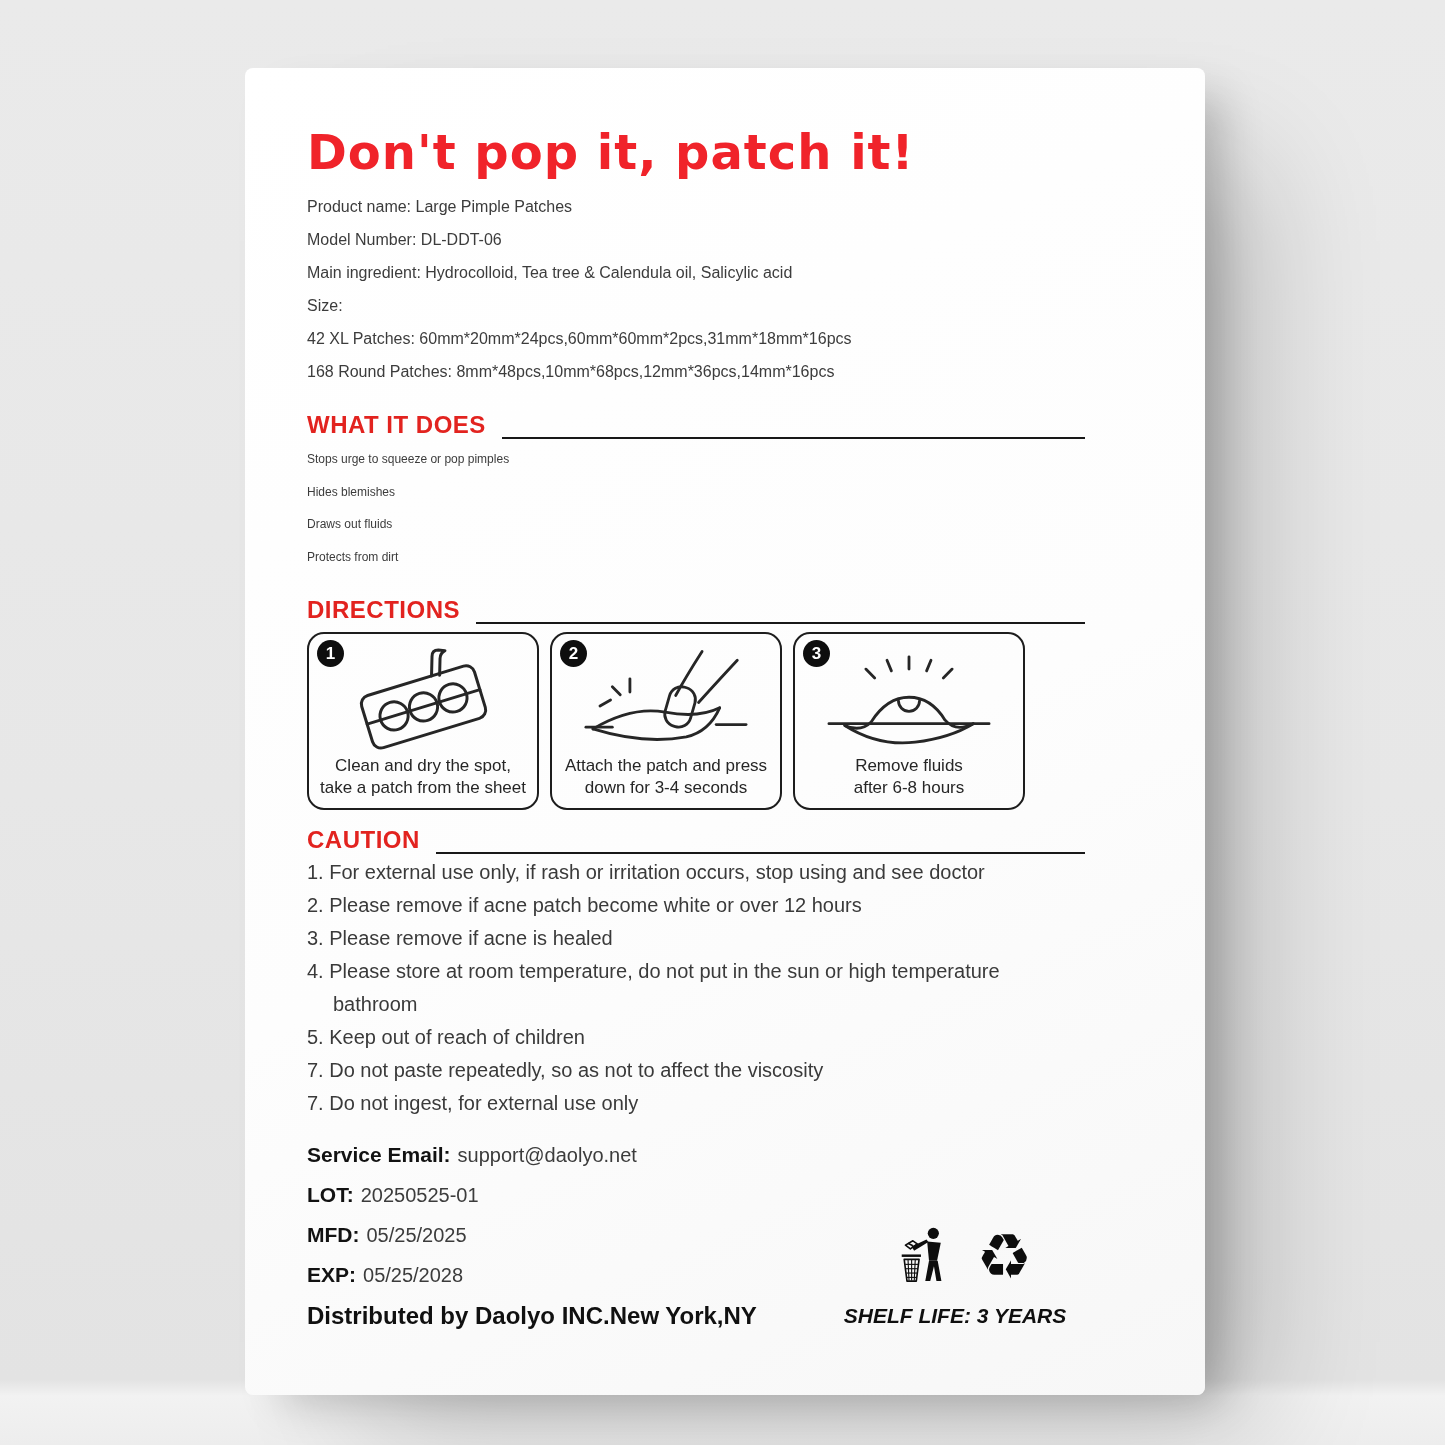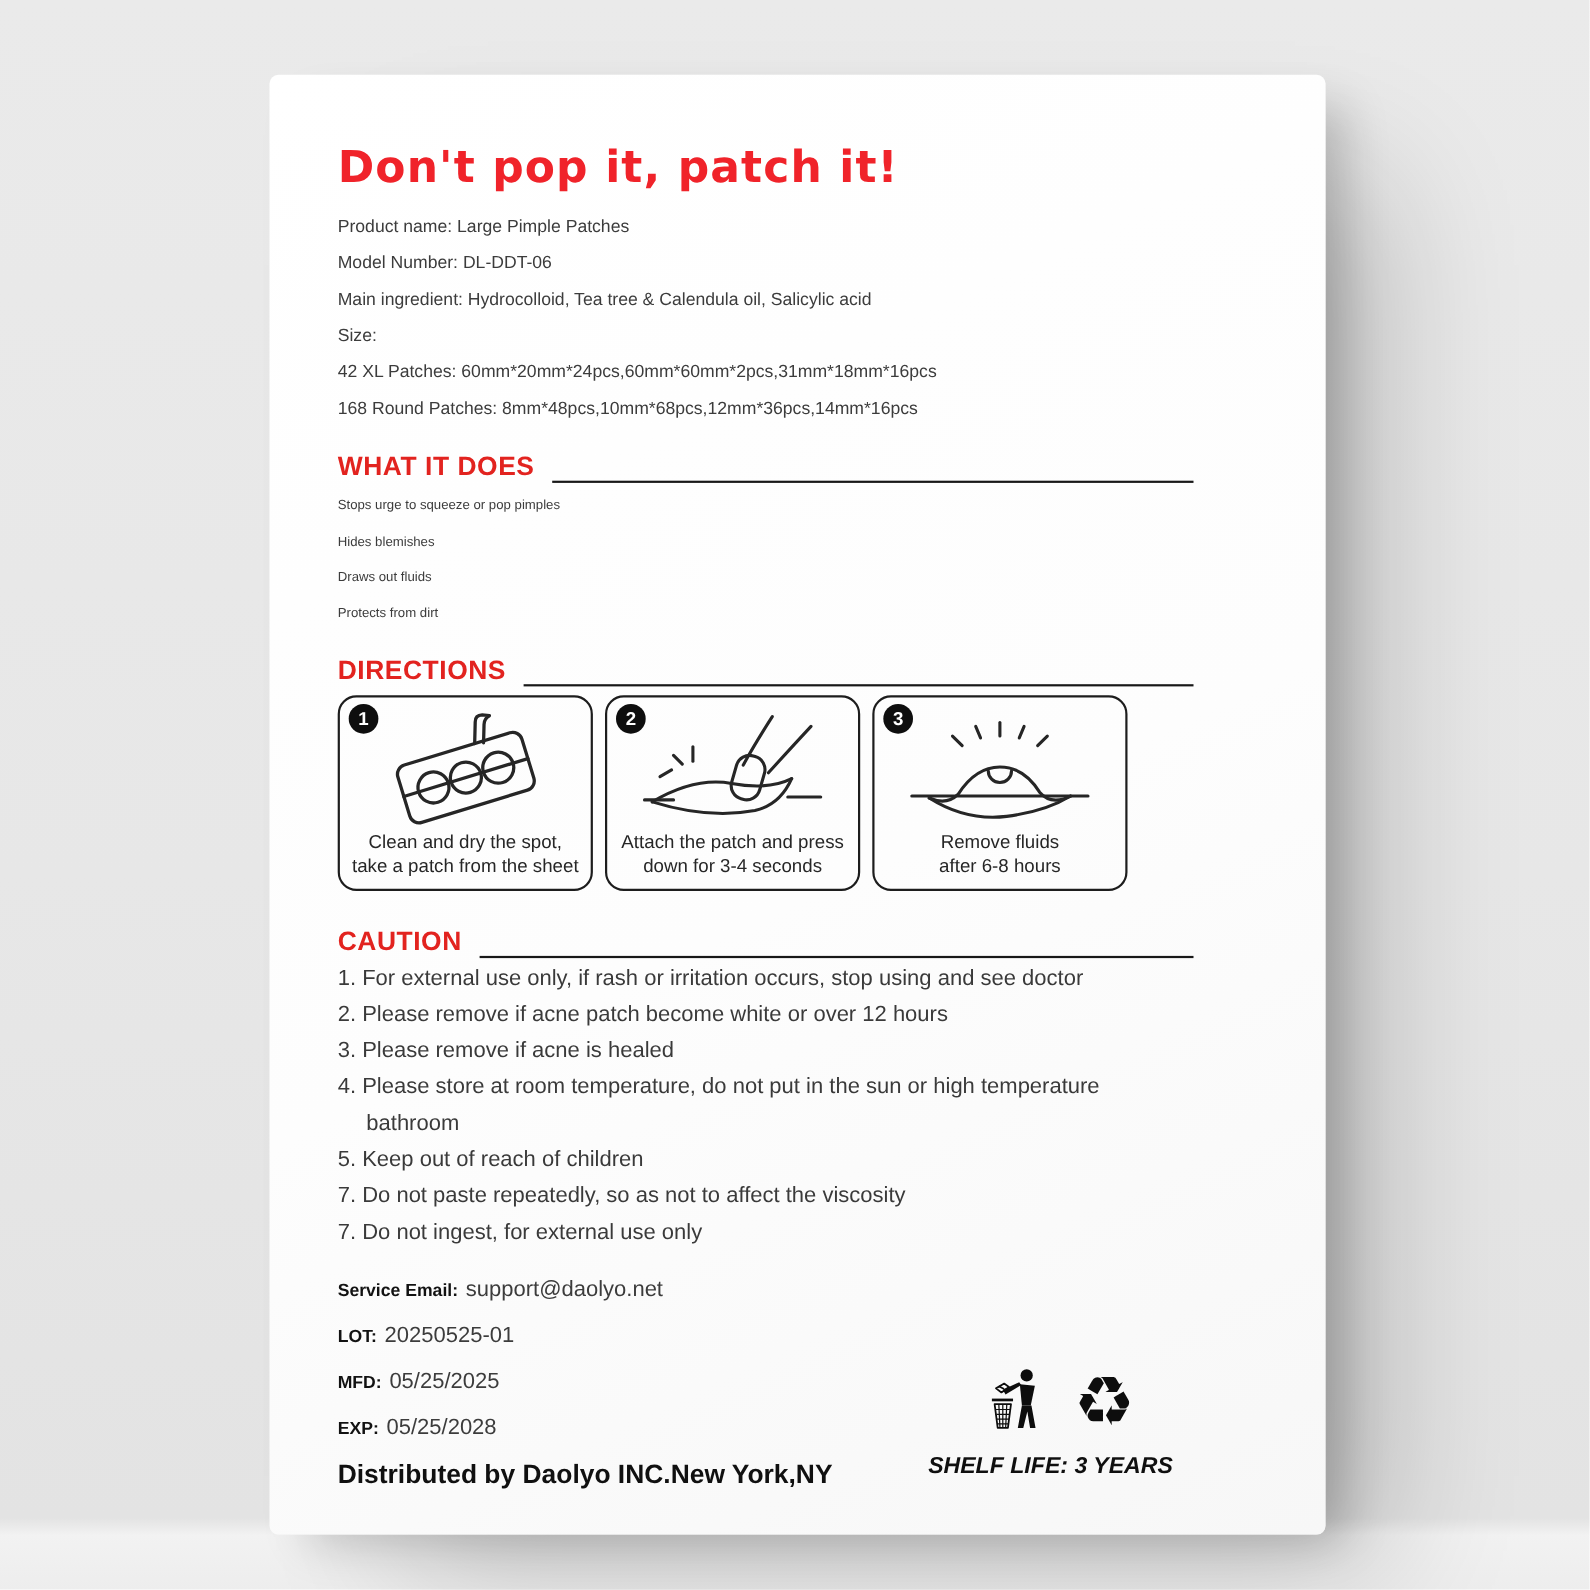--- a/index.html
+++ b/index.html
@@ -10,21 +10,21 @@
   }
   .card{
     position:absolute;left:245px;top:68px;width:960px;height:1327px;
     background:linear-gradient(155deg,#ffffff 0%,#fdfdfd 55%,#f7f7f7 100%);
     border-radius:8px;
     box-shadow:26px 18px 40px -10px rgba(0,0,0,.20), 85px 60px 120px -35px rgba(0,0,0,.20);
     box-sizing:border-box;
     padding:58px 120px 40px 62px;
   }
   .title{
-    color:#f0232a;font-size:40px;font-weight:bold;letter-spacing:1px;
+    color:#f0232a;font-size:48px;font-weight:bold;letter-spacing:1px;
     line-height:52px;margin:0 0 12px 0;font-family:"DejaVu Sans","Liberation Sans",sans-serif;
   }
   .info-line{font-size:16px;line-height:33px;color:#3c3c3c;}
   .section-head{display:flex;align-items:flex-end;margin-top:17px;height:34px;}
   .section-head .hd{color:#e2231f;font-size:24px;font-weight:bold;letter-spacing:.5px;white-space:nowrap;}
   .section-head .rule{flex:1;height:2px;background:#181818;margin-left:16px;}
   .plain-list{margin-top:4px;}
   .plain-list .item{font-size:12px;line-height:32.5px;color:#3c3c3c;}
   .steps{display:flex;gap:11px;margin-top:8px;}
   .step{
@@ -41,21 +41,21 @@
   .caption{margin-bottom:9px;text-align:center;}
   .caption .cl{font-size:17px;line-height:22px;color:#262626;}
   .caution-list{margin-top:2px;width:790px;}
   .caution-list .item{
     font-size:20px;line-height:33px;color:#3a3a3a;
     padding-left:26px;text-indent:-26px;
   }
   .caution-list .item.narrow{max-width:700px;}
   .footer{margin-top:22px;position:relative;}
   .kv{font-size:20px;line-height:26px;margin-bottom:14px;color:#3c3c3c;}
-  .kv .k{font-weight:bold;color:#121212;font-size:16px;text-align:right;}
+  .kv .k{font-weight:bold;color:#121212;font-size:21px;text-align:right;}
   .kv .v{margin-left:7px;}
   .distributor{font-weight:bold;color:#101010;font-size:24px;line-height:28px;margin-top:2px;}
   .footer-right{position:absolute;left:523px;top:70px;width:250px;text-align:center;}
   .icon-row{display:flex;justify-content:center;align-items:flex-end;gap:16px;transform:translateX(10px);height:80px;}
   .recycle{font-family:"DejaVu Sans",sans-serif;font-size:62px;line-height:70px;color:#0d0d0d;}
   .shelf{font-weight:bold;color:#0f0f0f;font-size:21px;margin-top:12px;white-space:nowrap;font-style:italic;}
 </style>
 </head>
 <body>
 
@@ -142,21 +142,21 @@
         <path d="M93,60 a12,12 0 0 0 24,0"></path>
       </svg>
       <div class="caption">
         <div class="cl">Remove fluids</div>
         <div class="cl">after 6-8 hours</div>
       </div>
     </div>
 
   </div>
 
-  <div class="section-head" style="margin-top:27px;">
+  <div class="section-head" style="margin-top:10px;">
     <span class="hd">CAUTION</span>
     <span class="rule"></span>
   </div>
   <div class="caution-list">
     <div class="item">1. For external use only, if rash or irritation occurs, stop using and see doctor</div>
     <div class="item">2. Please remove if acne patch become white or over 12 hours</div>
     <div class="item">3. Please remove if acne is healed</div>
     <div class="item narrow">4. Please store at room temperature, do not put in the sun or high temperature bathroom</div>
     <div class="item">5. Keep out of reach of children</div>
     <div class="item">7. Do not paste repeatedly, so as not to affect the viscosity</div>

